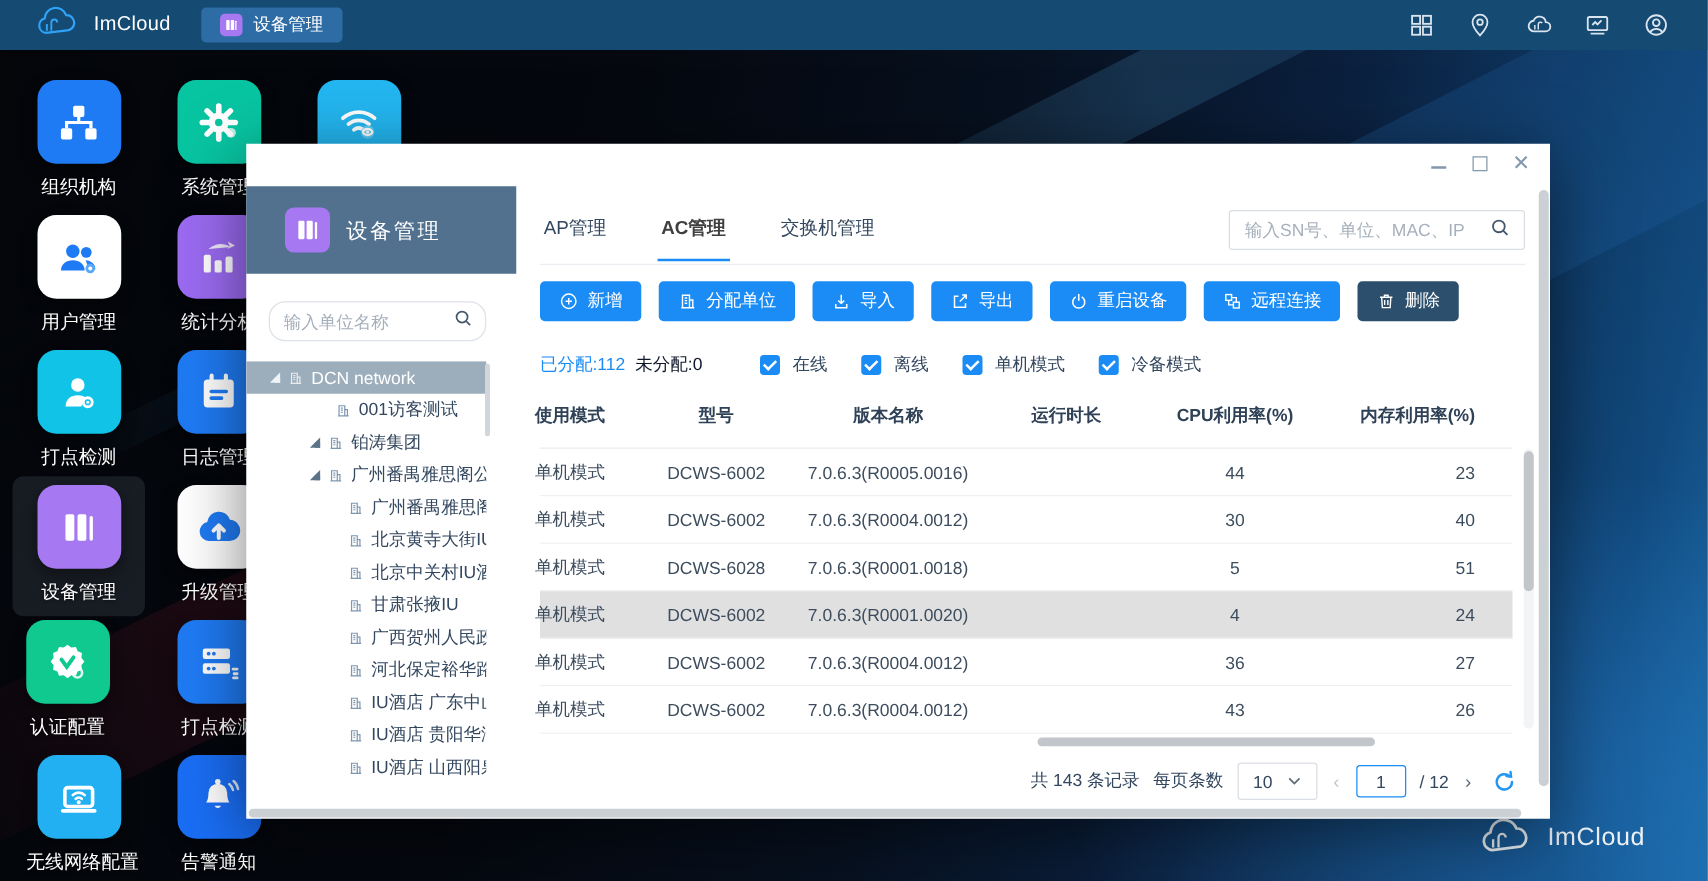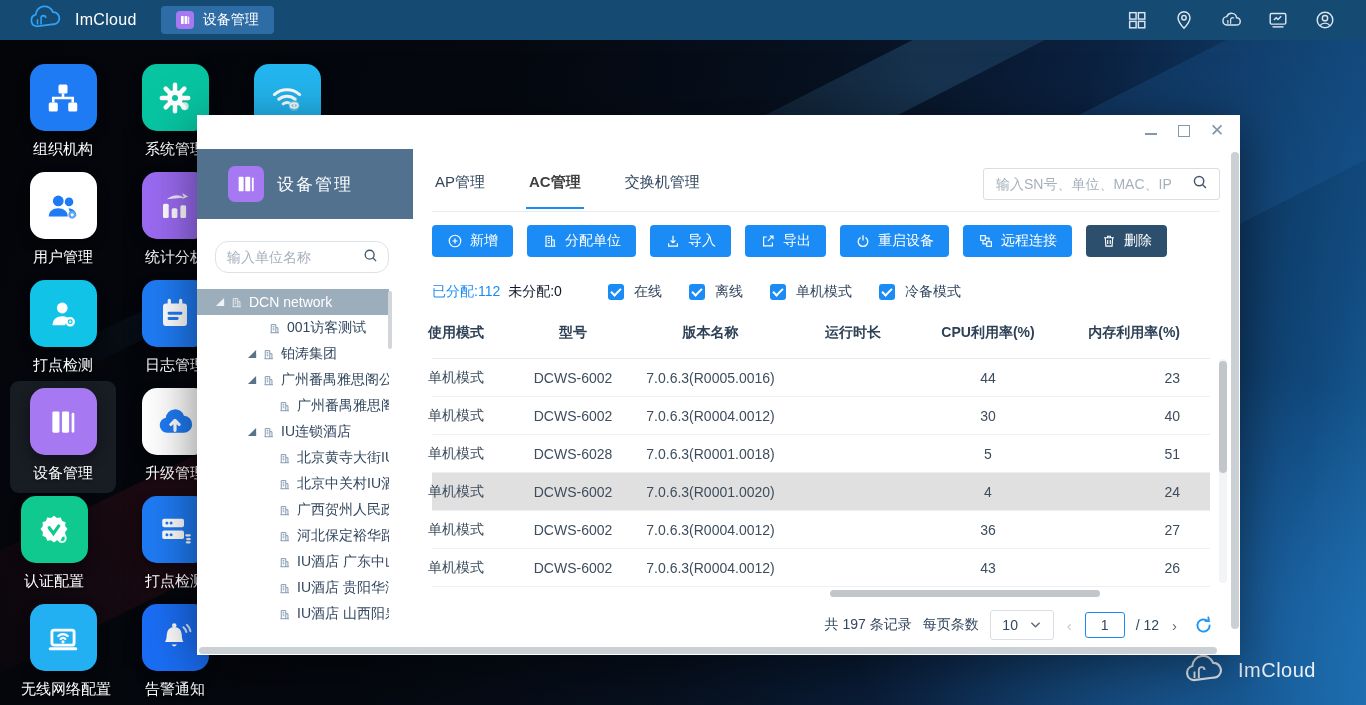--- a/index.html
+++ b/index.html
@@ -427,46 +427,46 @@
           </div>
           <div class="tnode" style="padding-left: 66px;">
             <span class="caret-sp"></span>
             <span class="bld" style="color: rgb(91, 122, 153);">
               <svg width="13" height="13" viewBox="0 0 20 20" fill="none" stroke="currentColor" stroke-width="1.5" opacity=".78">
                 <path d="M5 16.5V4h7v12.5M7.2 6.8h2.5M7.2 9.4h2.5M7.2 12h2.5M12 8.8h3.3v7.7M3.8 16.5h13"></path>
               </svg>
             </span>
             <span>广州番禺雅思阁公</span>
           </div>
-          <div class="tnode" style="padding-left: 50px;">
-            <span class="caret"></span>
-            <span class="bld" style="color: rgb(91, 122, 153);">
-              <svg width="13" height="13" viewBox="0 0 20 20" fill="none" stroke="currentColor" stroke-width="1.5" opacity=".78">
-                <path d="M5 16.5V4h7v12.5M7.2 6.8h2.5M7.2 9.4h2.5M7.2 12h2.5M12 8.8h3.3v7.7M3.8 16.5h13"></path>
-              </svg>
-            </span>
-            <span>IU连锁酒店</span>
-          </div>
           <div class="tnode" style="padding-left: 66px;">
             <span class="caret-sp"></span>
             <span class="bld" style="color: rgb(91, 122, 153);">
               <svg width="13" height="13" viewBox="0 0 20 20" fill="none" stroke="currentColor" stroke-width="1.5" opacity=".78">
                 <path d="M5 16.5V4h7v12.5M7.2 6.8h2.5M7.2 9.4h2.5M7.2 12h2.5M12 8.8h3.3v7.7M3.8 16.5h13"></path>
               </svg>
             </span>
             <span>北京黄寺大街IU酒</span>
           </div>
           <div class="tnode" style="padding-left: 66px;">
             <span class="caret-sp"></span>
             <span class="bld" style="color: rgb(91, 122, 153);">
               <svg width="13" height="13" viewBox="0 0 20 20" fill="none" stroke="currentColor" stroke-width="1.5" opacity=".78">
                 <path d="M5 16.5V4h7v12.5M7.2 6.8h2.5M7.2 9.4h2.5M7.2 12h2.5M12 8.8h3.3v7.7M3.8 16.5h13"></path>
               </svg>
             </span>
             <span>北京中关村IU酒店</span>
+          </div>
+          <div class="tnode" style="padding-left: 66px;">
+            <span class="caret-sp"></span>
+            <span class="bld" style="color: rgb(91, 122, 153);">
+              <svg width="13" height="13" viewBox="0 0 20 20" fill="none" stroke="currentColor" stroke-width="1.5" opacity=".78">
+                <path d="M5 16.5V4h7v12.5M7.2 6.8h2.5M7.2 9.4h2.5M7.2 12h2.5M12 8.8h3.3v7.7M3.8 16.5h13"></path>
+              </svg>
+            </span>
+            <span>甘肃张掖IU</span>
           </div>
           <div class="tnode" style="padding-left: 66px;">
             <span class="caret-sp"></span>
             <span class="bld" style="color: rgb(91, 122, 153);">
               <svg width="13" height="13" viewBox="0 0 20 20" fill="none" stroke="currentColor" stroke-width="1.5" opacity=".78">
                 <path d="M5 16.5V4h7v12.5M7.2 6.8h2.5M7.2 9.4h2.5M7.2 12h2.5M12 8.8h3.3v7.7M3.8 16.5h13"></path>
               </svg>
             </span>
             <span>广西贺州人民政府</span>
           </div>
@@ -671,21 +671,21 @@
           </div>
         <div class="hbar">
           <div class="hthumb"></div>
         </div>
         <div class="vtrack">
           <div class="vthumb"></div>
         </div>
       </div>
 
       <div class="pager">
-        <span>共 197 条记录</span>
+        <span>共 143 条记录</span>
         <span>每页条数</span>
         <span class="psel">
           <span>10</span>
           <svg width="11" height="8" viewBox="0 0 12 8" fill="none" stroke="#5f6b77" stroke-width="1.6">
               <path d="M1.5 1.5L6 6l4.5-4.5"></path>
             </svg>
         </span>
         <span class="parrow">‹</span>
         <input class="pinput" value="1" style="">
         <span>/ 12</span>

